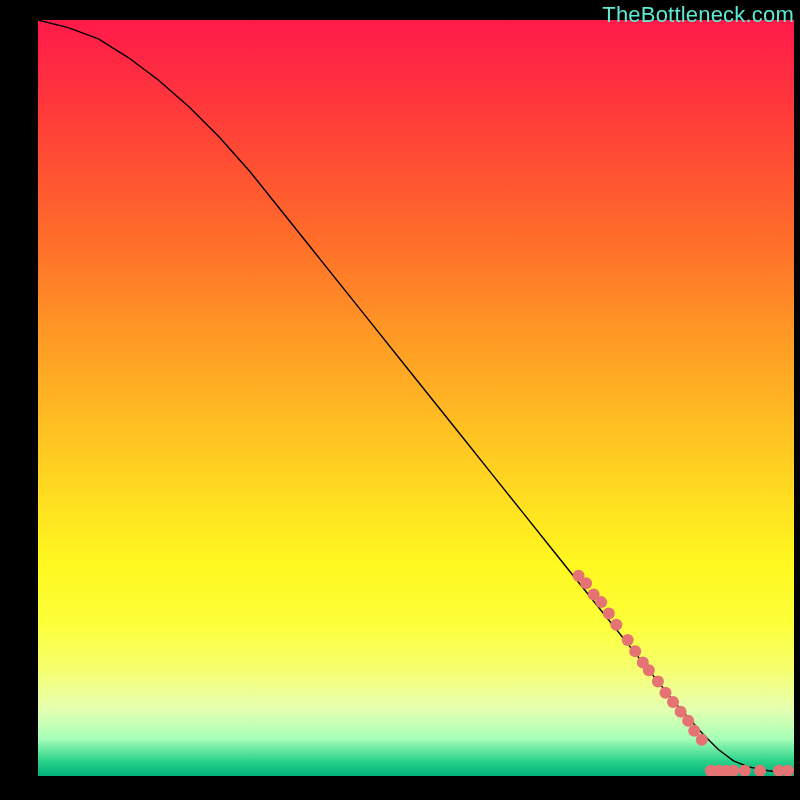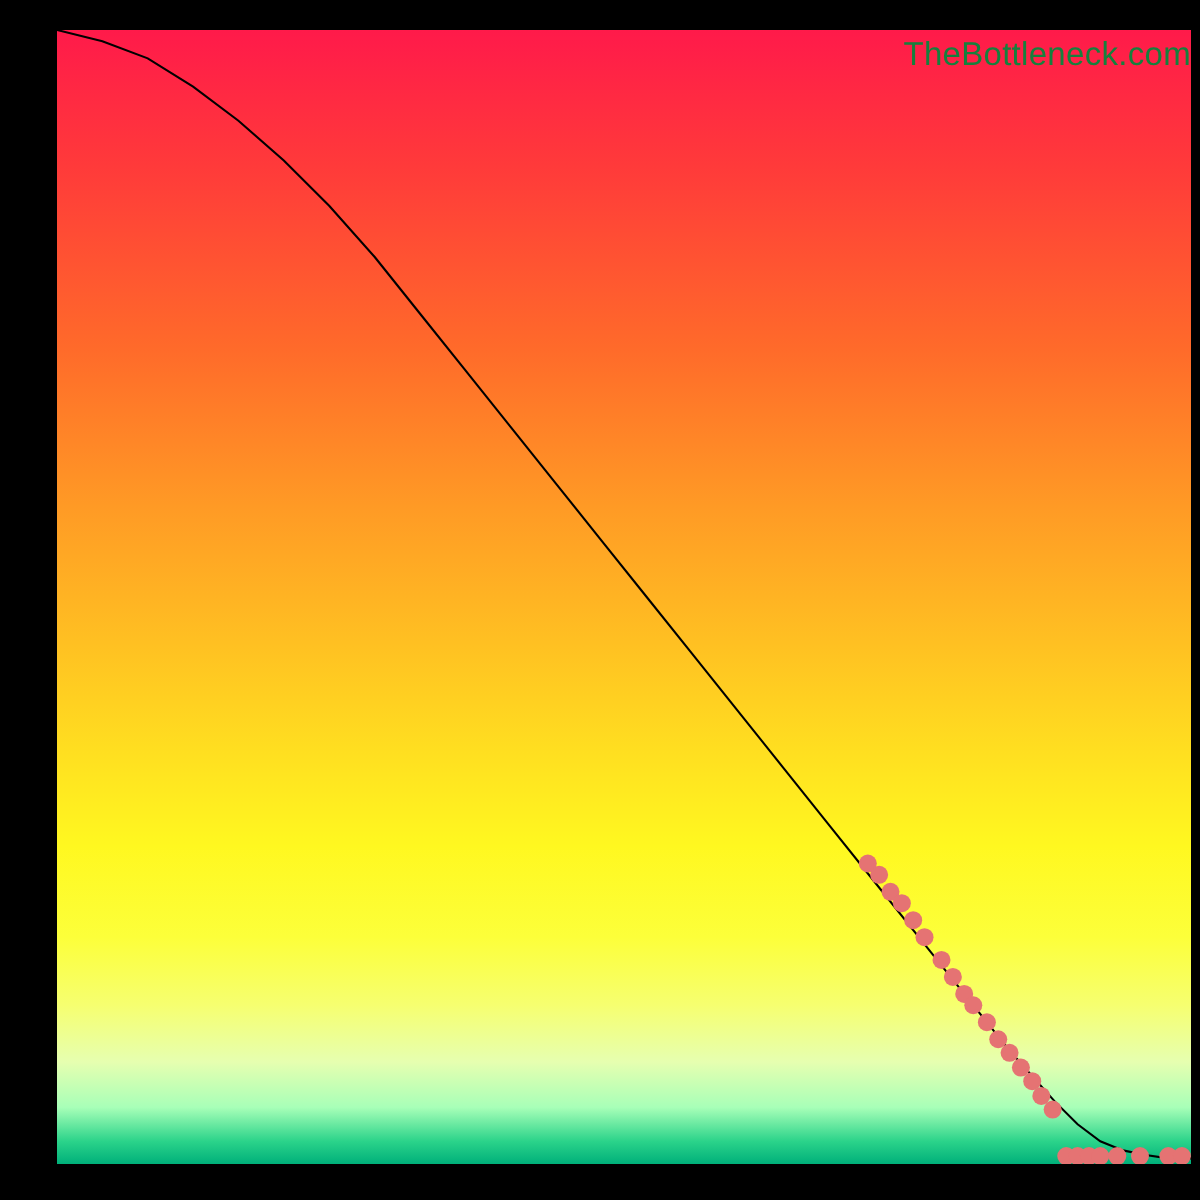--- a/index.html
+++ b/index.html
@@ -38,26 +38,25 @@
       #e6ffb0 91%,
       #a8ffb8 95%,
       #2bd38a 98%,
       #00b07a 100%
     );
   }
   .watermark {
     position: absolute;
     top: 2px;
     right: 6px;
-    color: #15803d;
+    color: #5eead4;
     font-size: 22px;
     letter-spacing: 0.2px;
     font-weight: 400;
     user-select: none;
-    margin-top: 21px;
   }
   svg.overlay {
     position: absolute;
     left: 0;
     top: 0;
     width: 756px;
     height: 756px;
   }
 </style>
 </head>

